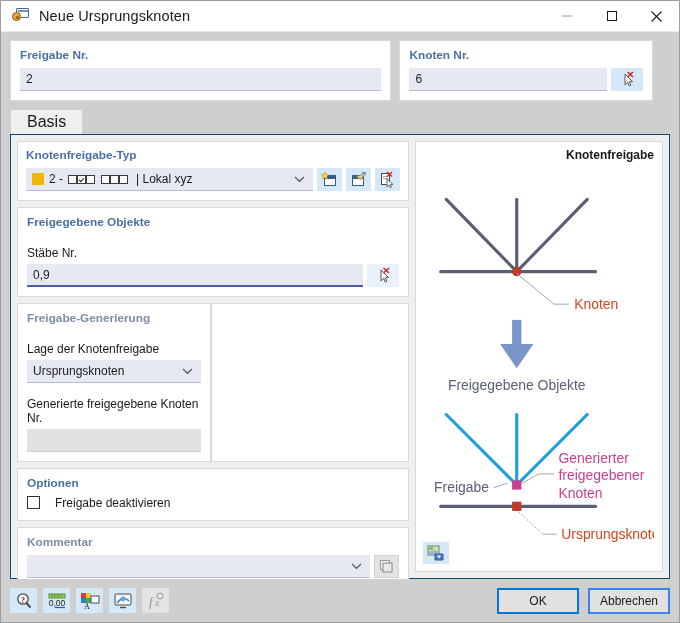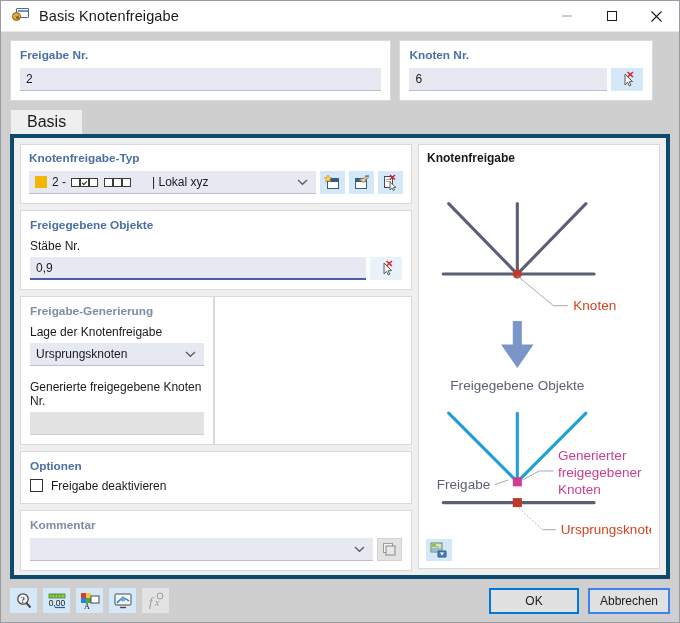--- a/index.html
+++ b/index.html
@@ -139,21 +139,21 @@
     border: 1px solid #d0d0d0;
     border-bottom: none;
     color: #1a1a1a;
   }
 
   
   #body {
     flex: 1 1 auto;
     margin: 0 9px 0 9px;
     background: #efefef;
-    border: 4px solid #0c4a6e;
+    border: 1px solid #0c4a6e;
     display: flex;
     padding: 6px;
     gap: 6px;
     min-height: 0;
   }
   #left-col { width: 392px; display: flex; flex-direction: column; gap: 6px; flex: 0 0 auto;}
   #right-col { flex: 1 1 auto; display: flex; }
 
   #panel-typ { padding: 6px 8px 9px 8px; }
   .combo {
@@ -180,42 +180,43 @@
     transform: rotate(-45deg);
   }
   .glyph-gap { display:inline-block; width: 6px; }
   .tool-ico {
     width: 25px; height: 23px;
     background: #d5e8f7; border: 1px solid #d5e8f7;
     display:flex; align-items:center; justify-content:center;
     flex: 0 0 auto;
   }
 
-  .sub-label { font-size: 12px; color: #1a1a1a; margin: 7px 0 4px 0; display:block;}
+  .sub-label { font-size: 12px; color: #1a1a1a; margin: 17px 0 4px 0; display:block;}
 
   
   #inner-row { display: flex; }
   #panel-gen { width: 194px; padding: 7px 9px 9px 9px; }
   #panel-blank { flex: 1 1 auto; background:#fff; border:1px solid #d9d9d9; }
   .combo.simple { background:#e7e9f2; }
 
   #panel-opt { padding: 7px 3px 10px 9px; }
-  .chk-row { display:flex; align-items:flex-start; gap: 8px; margin-top: 5px;}
+  .chk-row { display:flex; align-items:flex-start; gap: 15px; margin-top: 5px;}
   .chk-box { width: 13px; height: 13px; border: 1px solid #333; background:#fff; flex:0 0 auto;}
   .chk-lbl { font-size: 12px; color:#1a1a1a; }
 
   #panel-kom { padding: 7px 9px 9px 9px; }
 
   
   #panel-diagram {
     flex: 1 1 auto;
     background:#fff; border:1px solid #d9d9d9;
     padding: 6px 8px 6px 8px;
     display:flex; flex-direction: column;
     position: relative;
+    text-align: right;
   }
   #diag-title { font-size: 12px; color:#1a1a1a; font-weight: bold; }
   #diag-svg { flex: 1 1 auto; width: 100%; }
   #diag-btn {
     position:absolute; left: 7px; bottom: 7px;
     width: 26px; height: 22px;
     background:#d5e8f7; border:1px solid #d5e8f7;
     display:flex;align-items:center;justify-content:center;
   }
 
@@ -236,33 +237,33 @@
   }
   .fbtn.dis { background:#e3e3e3; border-color:#e3e3e3; }
   #footer-right { margin-left:auto; display:flex; gap: 9px; }
   .dbtn {
     width: 82px; height: 26px;
     background: #e1e1e1;
     border: 2px solid #3b82f6;
     font-size: 12px; color:#1a1a1a;
     display:flex; align-items:center; justify-content:center;
   }
-  .dbtn.default { border: 2px solid #0078d7; width: 90px; text-align: right; }
+  .dbtn.default { border: 2px solid #0078d7; width: 82px; text-align: right; }
 </style>
 </head>
 <body>
 
 <div id="window">
 
   <div id="titlebar">
     <div id="app-icon">
       <div class="scr"></div>
         <div class="key"></div>
     </div>
-    <div id="title-text">Basis Knotenfreigabe</div>
+    <div id="title-text">Neue Ursprungsknoten</div>
     <div class="win-btn">
       <svg width="12" height="12" viewBox="0 0 12 12">
           <line x1="1" y1="6" x2="11" y2="6" stroke="#9a9a9a" stroke-width="1"></line>
         </svg>
     </div>
     <div class="win-btn">
       <svg width="12" height="12" viewBox="0 0 12 12">
           <rect x="1.5" y="1.5" width="9" height="9" fill="none" stroke="#1a1a1a" stroke-width="1"></rect>
         </svg>
     </div>
@@ -306,21 +307,21 @@
 
       <div class="panel" id="panel-typ">
         <span class="grp-label">Knotenfreigabe-Typ</span>
         <div class="field-row" style="margin-top:2px;">
           <div class="combo">
             <span class="swatch"></span>
             <span>2 - </span>
             <span style="letter-spacing:1px;">
               <span class="cbx-glyph"></span><span class="cbx-glyph on"></span><span class="cbx-glyph"></span><span class="glyph-gap"></span><span class="cbx-glyph"></span><span class="cbx-glyph"></span><span class="cbx-glyph"></span>
             </span>
-            <span style="margin-left:16px;">| Lokal xyz</span>
+            <span style="margin-left:3px;">| Lokal xyz</span>
             <span class="caret">
               <svg width="11" height="8" viewBox="0 0 11 8">
                   <polyline points="1,2 5.5,6.3 10,2" fill="none" stroke="#5a5a5a" stroke-width="1.2"></polyline>
                 </svg>
             </span>
           </div>
           <div class="tool-ico">
             <svg width="17" height="17" viewBox="0 0 17 17">
               <rect x="3.5" y="4.5" width="11" height="10" fill="#fff" stroke="#3b5a82" stroke-width="1"></rect>
               <rect x="3.5" y="4.5" width="11" height="3" fill="#2f5c96" stroke="#3b5a82" stroke-width="1"></rect>

